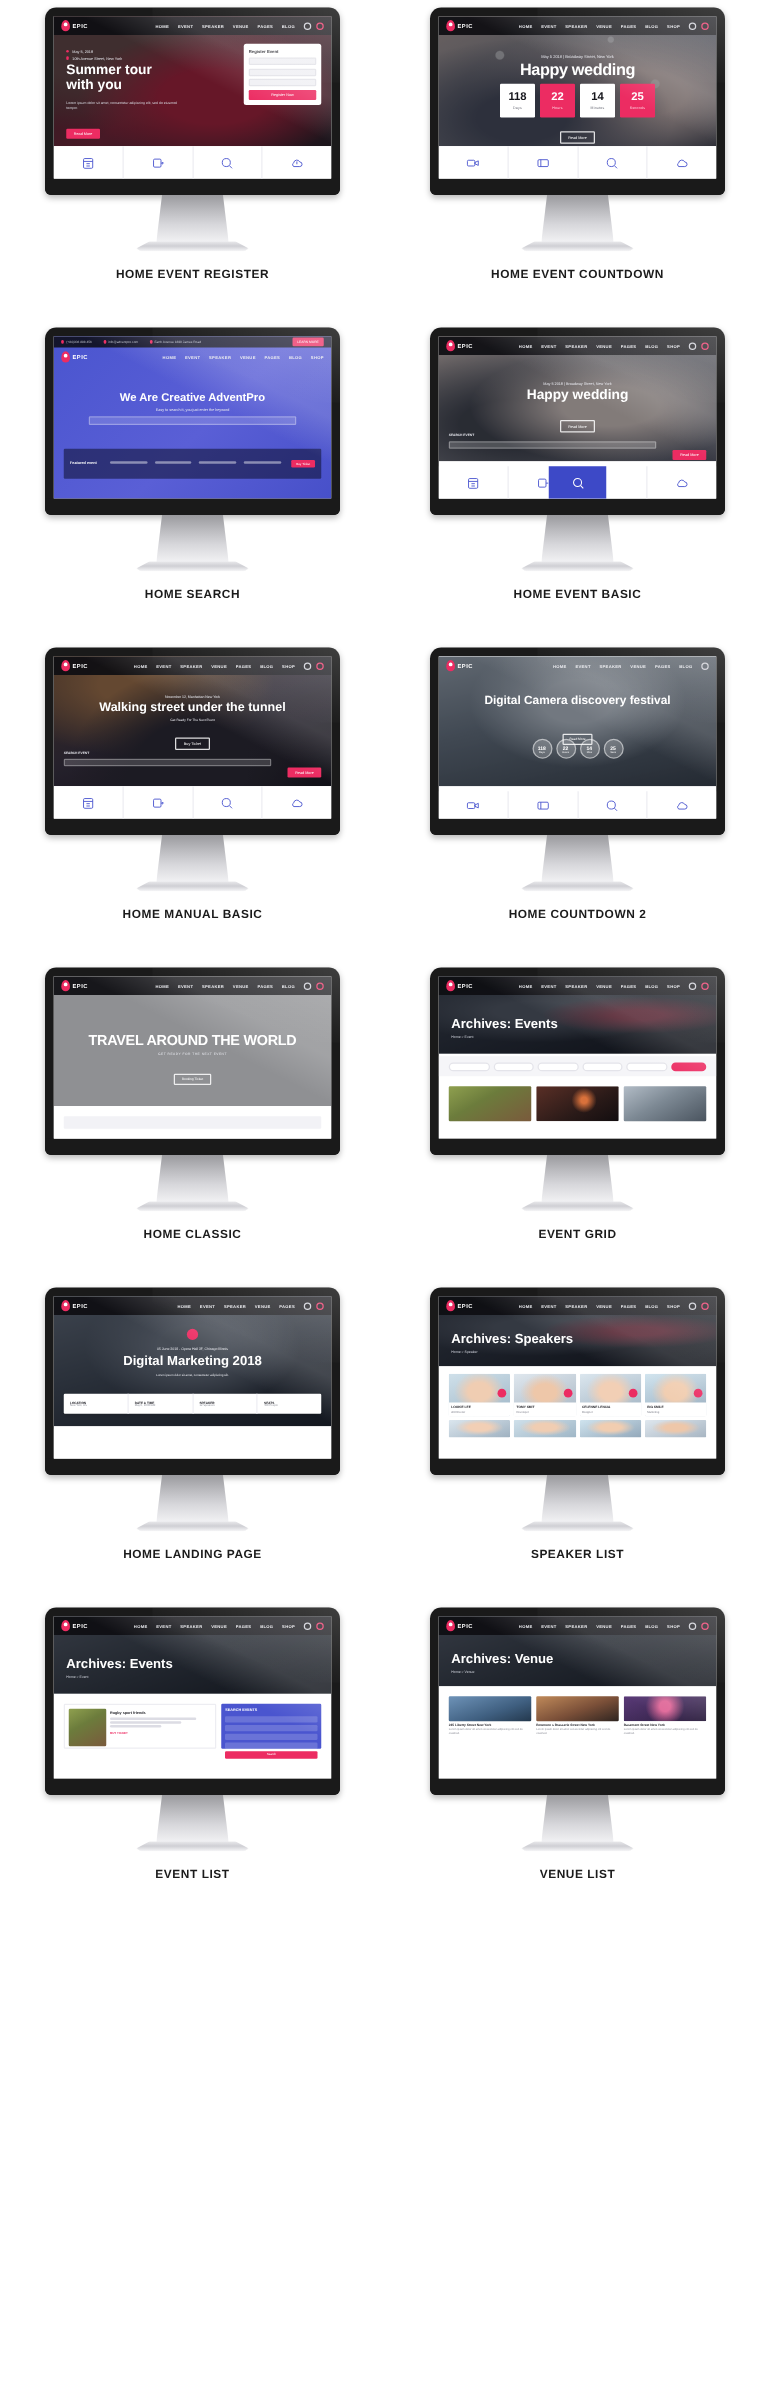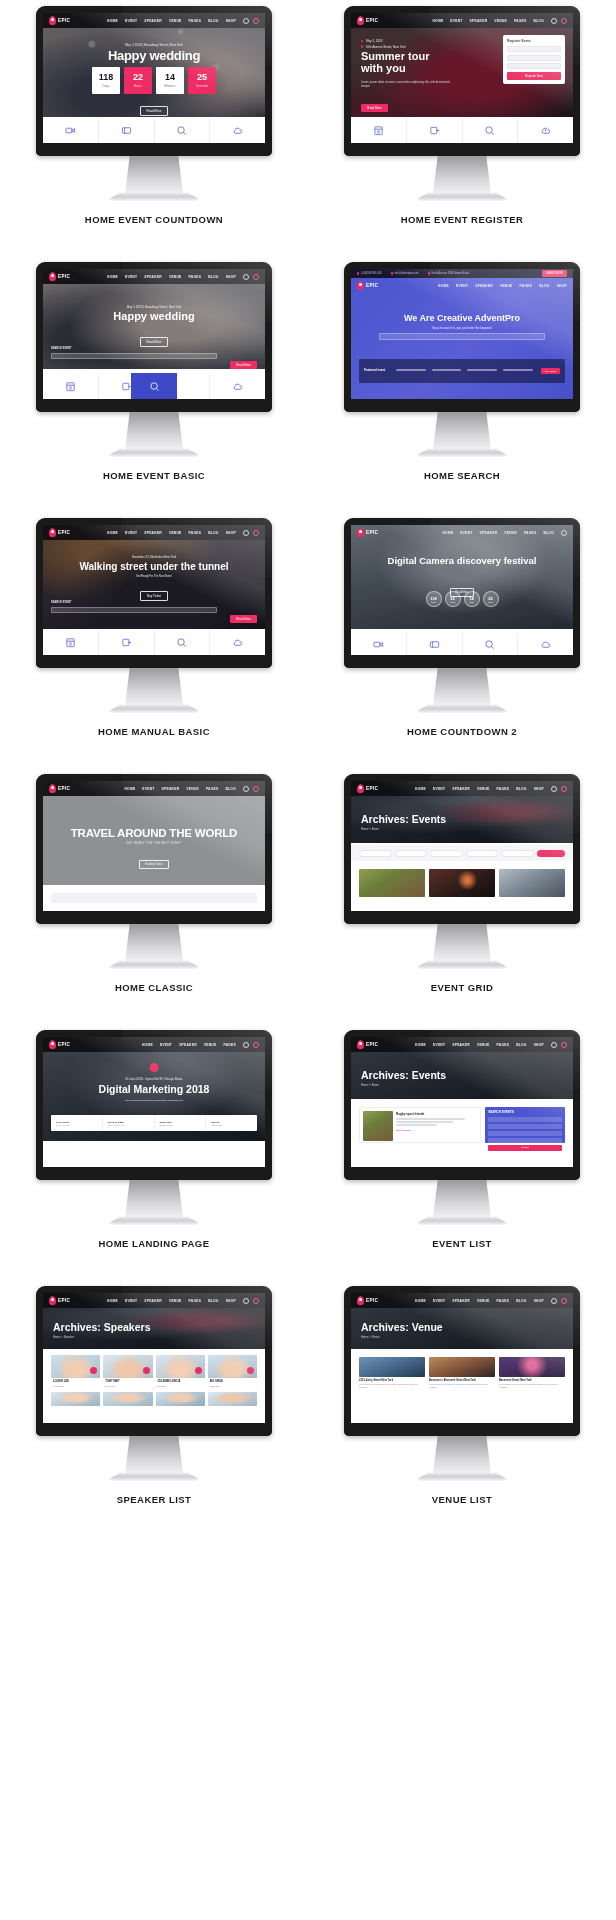--- a/index.html
+++ b/index.html
@@ -203,20 +203,106 @@
 
 <div class="page">
   <div class="grid">
 
     <div class="cell">
       <div class="monitor">
         <div class="bezel">
           <div class="screen">
             <div class="site">
               <div class="hero" style="top:0;height:104px;">
+                <div class="hero-img bg-redscarf"></div>
+                <div class="shade"></div>
+              </div>
+              <div class="navbar nav-dark">
+                <div class="logo">
+                  <div class="pin"></div>
+                  <div class="logo-txt">EPIC</div>
+                </div>
+                <div class="nav-items">
+                  <span class="nav-item">HOME</span>
+                  <span class="nav-item">EVENT</span>
+                  <span class="nav-item">SPEAKER</span>
+                  <span class="nav-item">VENUE</span>
+                  <span class="nav-item">PAGES</span>
+                  <span class="nav-item">BLOG</span>
+                </div>
+                <div class="nav-right">
+                  <div class="nav-ico"></div>
+                  <div class="nav-ico pinkish"></div>
+                </div>
+              </div>
+              <div style="position:absolute;left:10px;top:26px;z-index:3;">
+                <div class="meta-line">
+                    <span class="tb-dot"></span>
+                    <span>May 5, 2018</span>
+                  </div>
+                <div class="meta-line" style="margin-top:1.5px;">
+                    <span class="tb-dot"></span>
+                    <span>10th Avenue Street, New York</span>
+                  </div>
+              </div>
+              <div style="position:absolute;left:10px;top:38px;color:#fff;font-size:11px;font-weight:bold;line-height:1.08;white-space:pre-line;z-index:3;">Summer tour
+with you</div>
+              <div style="position:absolute;left:10px;top:67px;width:95px;color:#d8dae2;font-size:2.8px;line-height:1.5;z-index:3;">Lorem ipsum dolor sit amet, consectetur adipiscing elit, sed do eiusmod tempor.</div>
+              <div style="position:absolute;left:10px;top:82px;z-index:3;">
+                <span class="btn-pink">Read More</span>
+              </div>
+              <div class="reg-card">
+                <div class="reg-h">Register Event</div>
+                <div class="reg-f"></div>
+                <div class="reg-f"></div>
+                <div class="reg-f"></div>
+                <div class="reg-b">Register Now</div>
+              </div>
+              <div class="footer-icons">
+                <div class="fi">
+                    <svg viewBox="0 0 24 24" fill="none" stroke="#4a55cf" stroke-width="1.6">
+                      <rect x="4" y="4" width="16" height="17" rx="2"></rect>
+                      <path d="M4 9h16M9 13h6M9 17h6"></path>
+                    </svg>
+                  </div>
+                <div class="fi">
+                    <svg viewBox="0 0 24 24" fill="none" stroke="#4a55cf" stroke-width="1.6">
+                      <rect x="4" y="5" width="13" height="14" rx="2"></rect>
+                      <path d="M17 12h4M19 10l2 2-2 2"></path>
+                    </svg>
+                  </div>
+                <div class="fi">
+                    <svg viewBox="0 0 24 24" fill="none" stroke="#4a55cf" stroke-width="1.6">
+                      <circle cx="11" cy="11" r="7"></circle>
+                      <path d="M16.5 16.5L21 21"></path>
+                    </svg>
+                  </div>
+                <div class="fi">
+                    <svg viewBox="0 0 24 24" fill="none" stroke="#4a55cf" stroke-width="1.6">
+                      <path d="M7 18h10a4 4 0 000-8 5.5 5.5 0 00-10.5 1.5A3.5 3.5 0 007 18z"></path>
+                      <path d="M12 9v5"></path>
+                    </svg>
+                  </div>
+              </div>
+            </div>
+          </div>
+          <div class="chin"></div>
+        </div>
+        <div class="stand-neck"></div>
+        <div class="stand-base"></div>
+      </div>
+      <div class="caption">HOME EVENT REGISTER</div>
+    </div>
+
+    <div class="cell">
+      <div class="monitor">
+        <div class="bezel">
+          <div class="screen">
+            <div class="site">
+              <div class="hero" style="top:0;height:104px;">
                 <div class="hero-img bg-wedding"></div>
                 <div class="shade"></div>
               </div>
               <div class="navbar nav-dark">
                 <div class="logo">
                   <div class="pin"></div>
                   <div class="logo-txt">EPIC</div>
                 </div>
                 <div class="nav-items">
                   <span class="nav-item">HOME</span>
@@ -281,185 +367,20 @@
                   </div>
               </div>
             </div>
           </div>
           <div class="chin"></div>
         </div>
         <div class="stand-neck"></div>
         <div class="stand-base"></div>
       </div>
       <div class="caption">HOME EVENT COUNTDOWN</div>
-    </div>
-
-    <div class="cell">
-      <div class="monitor">
-        <div class="bezel">
-          <div class="screen">
-            <div class="site">
-              <div class="hero" style="top:0;height:104px;">
-                <div class="hero-img bg-redscarf"></div>
-                <div class="shade"></div>
-              </div>
-              <div class="navbar nav-dark">
-                <div class="logo">
-                  <div class="pin"></div>
-                  <div class="logo-txt">EPIC</div>
-                </div>
-                <div class="nav-items">
-                  <span class="nav-item">HOME</span>
-                  <span class="nav-item">EVENT</span>
-                  <span class="nav-item">SPEAKER</span>
-                  <span class="nav-item">VENUE</span>
-                  <span class="nav-item">PAGES</span>
-                  <span class="nav-item">BLOG</span>
-                </div>
-                <div class="nav-right">
-                  <div class="nav-ico"></div>
-                  <div class="nav-ico pinkish"></div>
-                </div>
-              </div>
-              <div style="position:absolute;left:10px;top:26px;z-index:3;">
-                <div class="meta-line">
-                    <span class="tb-dot"></span>
-                    <span>May 5, 2018</span>
-                  </div>
-                <div class="meta-line" style="margin-top:1.5px;">
-                    <span class="tb-dot"></span>
-                    <span>10th Avenue Street, New York</span>
-                  </div>
-              </div>
-              <div style="position:absolute;left:10px;top:38px;color:#fff;font-size:11px;font-weight:bold;line-height:1.08;white-space:pre-line;z-index:3;">Summer tour
-with you</div>
-              <div style="position:absolute;left:10px;top:67px;width:95px;color:#d8dae2;font-size:2.8px;line-height:1.5;z-index:3;">Lorem ipsum dolor sit amet, consectetur adipiscing elit, sed do eiusmod tempor.</div>
-              <div style="position:absolute;left:10px;top:82px;z-index:3;">
-                <span class="btn-pink">Read More</span>
-              </div>
-              <div class="reg-card">
-                <div class="reg-h">Register Event</div>
-                <div class="reg-f"></div>
-                <div class="reg-f"></div>
-                <div class="reg-f"></div>
-                <div class="reg-b">Register Now</div>
-              </div>
-              <div class="footer-icons">
-                <div class="fi">
-                    <svg viewBox="0 0 24 24" fill="none" stroke="#4a55cf" stroke-width="1.6">
-                      <rect x="4" y="4" width="16" height="17" rx="2"></rect>
-                      <path d="M4 9h16M9 13h6M9 17h6"></path>
-                    </svg>
-                  </div>
-                <div class="fi">
-                    <svg viewBox="0 0 24 24" fill="none" stroke="#4a55cf" stroke-width="1.6">
-                      <rect x="4" y="5" width="13" height="14" rx="2"></rect>
-                      <path d="M17 12h4M19 10l2 2-2 2"></path>
-                    </svg>
-                  </div>
-                <div class="fi">
-                    <svg viewBox="0 0 24 24" fill="none" stroke="#4a55cf" stroke-width="1.6">
-                      <circle cx="11" cy="11" r="7"></circle>
-                      <path d="M16.5 16.5L21 21"></path>
-                    </svg>
-                  </div>
-                <div class="fi">
-                    <svg viewBox="0 0 24 24" fill="none" stroke="#4a55cf" stroke-width="1.6">
-                      <path d="M7 18h10a4 4 0 000-8 5.5 5.5 0 00-10.5 1.5A3.5 3.5 0 007 18z"></path>
-                      <path d="M12 9v5"></path>
-                    </svg>
-                  </div>
-              </div>
-            </div>
-          </div>
-          <div class="chin"></div>
-        </div>
-        <div class="stand-neck"></div>
-        <div class="stand-base"></div>
-      </div>
-      <div class="caption">HOME EVENT REGISTER</div>
-    </div>
-
-    <div class="cell">
-      <div class="monitor">
-        <div class="bezel">
-          <div class="screen">
-            <div class="site">
-              <div class="hero" style="top:0;height:100px;">
-                <div class="hero-img bg-wedding2"></div>
-                <div class="shade"></div>
-              </div>
-              <div class="navbar nav-dark">
-                <div class="logo">
-                  <div class="pin"></div>
-                  <div class="logo-txt">EPIC</div>
-                </div>
-                <div class="nav-items">
-                  <span class="nav-item">HOME</span>
-                  <span class="nav-item">EVENT</span>
-                  <span class="nav-item">SPEAKER</span>
-                  <span class="nav-item">VENUE</span>
-                  <span class="nav-item">PAGES</span>
-                  <span class="nav-item">BLOG</span>
-                  <span class="nav-item">SHOP</span>
-                </div>
-                <div class="nav-right">
-                  <div class="nav-ico"></div>
-                  <div class="nav-ico pinkish"></div>
-                </div>
-              </div>
-              <div class="hero-sub" style="top:36px;font-size:3px;">May 5 2018 | Broadway Street, New York</div>
-              <div class="hero-title" style="top:41px;font-size:11px;">Happy wedding</div>
-              <div style="position:absolute;top:60px;left:0;right:0;text-align:center;z-index:3;">
-                <span class="btn-out">Read More</span>
-              </div>
-              <div style="position:absolute;left:8px;top:78px;color:#e6e7ee;font-size:2.6px;font-weight:bold;z-index:3;">SEARCH EVENT</div>
-              <div style="position:absolute;left:8px;right:48px;top:84px;height:6px;background:rgba(255,255,255,.18);border:.5px solid rgba(255,255,255,.3);border-radius:1px;z-index:3;"></div>
-              <div style="position:absolute;right:8px;top:83px;z-index:3;">
-                <span class="btn-pink">Read More</span>
-              </div>
-              <div class="footer-icons">
-                <div class="fi">
-                    <svg viewBox="0 0 24 24" fill="none" stroke="#4a55cf" stroke-width="1.6">
-                      <rect x="4" y="4" width="16" height="17" rx="2"></rect>
-                      <path d="M4 9h16M9 13h6M9 17h6"></path>
-                    </svg>
-                  </div>
-                <div class="fi">
-                    <svg viewBox="0 0 24 24" fill="none" stroke="#4a55cf" stroke-width="1.6">
-                      <rect x="4" y="5" width="13" height="14" rx="2"></rect>
-                      <path d="M17 12h4"></path>
-                    </svg>
-                  </div>
-                <div class="fi">
-                    <svg viewBox="0 0 24 24" fill="none" stroke="#fff" stroke-width="1.6">
-                      <circle cx="11" cy="11" r="7"></circle>
-                      <path d="M16.5 16.5L21 21"></path>
-                    </svg>
-                  </div>
-                <div class="fi">
-                    <svg viewBox="0 0 24 24" fill="none" stroke="#4a55cf" stroke-width="1.6">
-                      <path d="M7 18h10a4 4 0 000-8 5.5 5.5 0 00-10.5 1.5A3.5 3.5 0 007 18z"></path>
-                    </svg>
-                  </div>
-              </div>
-              <div class="search-fab">
-                <svg viewBox="0 0 24 24" fill="none" stroke="#fff" stroke-width="1.8" style="width:11px;height:11px;">
-                    <circle cx="11" cy="11" r="7"></circle>
-                    <path d="M16.5 16.5L21 21"></path>
-                  </svg>
-              </div>
-            </div>
-          </div>
-          <div class="chin"></div>
-        </div>
-        <div class="stand-neck"></div>
-        <div class="stand-base"></div>
-      </div>
-      <div class="caption">HOME EVENT BASIC</div>
     </div>
 
     <div class="cell">
       <div class="monitor">
         <div class="bezel">
           <div class="screen">
             <div class="site purple">
               <div class="topbar">
                 <span class="tb">
                     <span class="tb-dot"></span>
@@ -513,20 +434,99 @@
         <div class="stand-base"></div>
       </div>
       <div class="caption">HOME SEARCH</div>
     </div>
 
     <div class="cell">
       <div class="monitor">
         <div class="bezel">
           <div class="screen">
             <div class="site">
+              <div class="hero" style="top:0;height:100px;">
+                <div class="hero-img bg-wedding2"></div>
+                <div class="shade"></div>
+              </div>
+              <div class="navbar nav-dark">
+                <div class="logo">
+                  <div class="pin"></div>
+                  <div class="logo-txt">EPIC</div>
+                </div>
+                <div class="nav-items">
+                  <span class="nav-item">HOME</span>
+                  <span class="nav-item">EVENT</span>
+                  <span class="nav-item">SPEAKER</span>
+                  <span class="nav-item">VENUE</span>
+                  <span class="nav-item">PAGES</span>
+                  <span class="nav-item">BLOG</span>
+                  <span class="nav-item">SHOP</span>
+                </div>
+                <div class="nav-right">
+                  <div class="nav-ico"></div>
+                  <div class="nav-ico pinkish"></div>
+                </div>
+              </div>
+              <div class="hero-sub" style="top:36px;font-size:3px;">May 5 2018 | Broadway Street, New York</div>
+              <div class="hero-title" style="top:41px;font-size:11px;">Happy wedding</div>
+              <div style="position:absolute;top:60px;left:0;right:0;text-align:center;z-index:3;">
+                <span class="btn-out">Read More</span>
+              </div>
+              <div style="position:absolute;left:8px;top:78px;color:#e6e7ee;font-size:2.6px;font-weight:bold;z-index:3;">SEARCH EVENT</div>
+              <div style="position:absolute;left:8px;right:48px;top:84px;height:6px;background:rgba(255,255,255,.18);border:.5px solid rgba(255,255,255,.3);border-radius:1px;z-index:3;"></div>
+              <div style="position:absolute;right:8px;top:83px;z-index:3;">
+                <span class="btn-pink">Read More</span>
+              </div>
+              <div class="footer-icons">
+                <div class="fi">
+                    <svg viewBox="0 0 24 24" fill="none" stroke="#4a55cf" stroke-width="1.6">
+                      <rect x="4" y="4" width="16" height="17" rx="2"></rect>
+                      <path d="M4 9h16M9 13h6M9 17h6"></path>
+                    </svg>
+                  </div>
+                <div class="fi">
+                    <svg viewBox="0 0 24 24" fill="none" stroke="#4a55cf" stroke-width="1.6">
+                      <rect x="4" y="5" width="13" height="14" rx="2"></rect>
+                      <path d="M17 12h4"></path>
+                    </svg>
+                  </div>
+                <div class="fi">
+                    <svg viewBox="0 0 24 24" fill="none" stroke="#fff" stroke-width="1.6">
+                      <circle cx="11" cy="11" r="7"></circle>
+                      <path d="M16.5 16.5L21 21"></path>
+                    </svg>
+                  </div>
+                <div class="fi">
+                    <svg viewBox="0 0 24 24" fill="none" stroke="#4a55cf" stroke-width="1.6">
+                      <path d="M7 18h10a4 4 0 000-8 5.5 5.5 0 00-10.5 1.5A3.5 3.5 0 007 18z"></path>
+                    </svg>
+                  </div>
+              </div>
+              <div class="search-fab">
+                <svg viewBox="0 0 24 24" fill="none" stroke="#fff" stroke-width="1.8" style="width:11px;height:11px;">
+                    <circle cx="11" cy="11" r="7"></circle>
+                    <path d="M16.5 16.5L21 21"></path>
+                  </svg>
+              </div>
+            </div>
+          </div>
+          <div class="chin"></div>
+        </div>
+        <div class="stand-neck"></div>
+        <div class="stand-base"></div>
+      </div>
+      <div class="caption">HOME EVENT BASIC</div>
+    </div>
+
+    <div class="cell">
+      <div class="monitor">
+        <div class="bezel">
+          <div class="screen">
+            <div class="site">
               <div class="hero" style="top:0;height:104px;">
                 <div class="hero-img bg-crowd"></div>
                 <div class="shade"></div>
               </div>
               <div class="navbar nav-dark">
                 <div class="logo">
                   <div class="pin"></div>
                   <div class="logo-txt">EPIC</div>
                 </div>
                 <div class="nav-items">
@@ -820,20 +820,92 @@
               </div>
               <div style="position:absolute;left:0;right:0;bottom:0;height:24px;background:#fff;z-index:2;"></div>
             </div>
           </div>
           <div class="chin"></div>
         </div>
         <div class="stand-neck"></div>
         <div class="stand-base"></div>
       </div>
       <div class="caption">HOME LANDING PAGE</div>
+    </div>
+
+    <div class="cell">
+      <div class="monitor">
+        <div class="bezel">
+          <div class="screen">
+            <div class="site">
+              <div class="hero" style="top:0;height:56px;">
+                <div class="hero-img bg-train"></div>
+                <div class="shade-strong"></div>
+              </div>
+              <div class="navbar nav-dark">
+                <div class="logo">
+                  <div class="pin"></div>
+                  <div class="logo-txt">EPIC</div>
+                </div>
+                <div class="nav-items">
+                  <span class="nav-item">HOME</span>
+                  <span class="nav-item">EVENT</span>
+                  <span class="nav-item">SPEAKER</span>
+                  <span class="nav-item">VENUE</span>
+                  <span class="nav-item">PAGES</span>
+                  <span class="nav-item">BLOG</span>
+                  <span class="nav-item">SHOP</span>
+                </div>
+                <div class="nav-right">
+                  <div class="nav-ico"></div>
+                  <div class="nav-ico pinkish"></div>
+                </div>
+              </div>
+              <div class="arch-title" style="top:28px;font-size:10.5px;">Archives: Speakers</div>
+              <div class="crumb" style="top:42px;">Home  &gt;  Speaker</div>
+              <div class="spk-row" style="top:62px;">
+                <div class="spk bg-face1">
+                  <div class="badge"></div>
+                  <div style="position:absolute;left:0;right:0;bottom:0;height:11px;background:#fff;"></div>
+                  <div class="nm">LOOKIE LEE</div>
+                  <div class="rl">Art Director</div>
+                </div>
+                <div class="spk bg-face2">
+                  <div class="badge"></div>
+                  <div style="position:absolute;left:0;right:0;bottom:0;height:11px;background:#fff;"></div>
+                  <div class="nm">TOMY SMIT</div>
+                  <div class="rl">Developer</div>
+                </div>
+                <div class="spk bg-face3">
+                  <div class="badge"></div>
+                  <div style="position:absolute;left:0;right:0;bottom:0;height:11px;background:#fff;"></div>
+                  <div class="nm">CELENNE LENCIA</div>
+                  <div class="rl">Designer</div>
+                </div>
+                <div class="spk bg-face4">
+                  <div class="badge"></div>
+                  <div style="position:absolute;left:0;right:0;bottom:0;height:11px;background:#fff;"></div>
+                  <div class="nm">BIG SMILE</div>
+                  <div class="rl">Marketing</div>
+                </div>
+              </div>
+              <div class="spk-row" style="top:99px;">
+                <div class="spk bg-face3" style="height:14px;"></div>
+                <div class="spk bg-face1" style="height:14px;"></div>
+                <div class="spk bg-face4" style="height:14px;"></div>
+                <div class="spk bg-face2" style="height:14px;"></div>
+              </div>
+            </div>
+          </div>
+          <div class="chin"></div>
+        </div>
+        <div class="stand-neck"></div>
+        <div class="stand-base"></div>
+      </div>
+      <div class="caption">SPEAKER LIST</div>
     </div>
 
     <div class="cell">
       <div class="monitor">
         <div class="bezel">
           <div class="screen">
             <div class="site">
               <div class="hero" style="top:0;height:62px;">
                 <div class="hero-img bg-sub"></div>
                 <div class="shade-strong"></div>
@@ -888,92 +960,20 @@
       </div>
       <div class="caption">EVENT LIST</div>
     </div>
 
     <div class="cell">
       <div class="monitor">
         <div class="bezel">
           <div class="screen">
             <div class="site">
               <div class="hero" style="top:0;height:56px;">
-                <div class="hero-img bg-train"></div>
-                <div class="shade-strong"></div>
-              </div>
-              <div class="navbar nav-dark">
-                <div class="logo">
-                  <div class="pin"></div>
-                  <div class="logo-txt">EPIC</div>
-                </div>
-                <div class="nav-items">
-                  <span class="nav-item">HOME</span>
-                  <span class="nav-item">EVENT</span>
-                  <span class="nav-item">SPEAKER</span>
-                  <span class="nav-item">VENUE</span>
-                  <span class="nav-item">PAGES</span>
-                  <span class="nav-item">BLOG</span>
-                  <span class="nav-item">SHOP</span>
-                </div>
-                <div class="nav-right">
-                  <div class="nav-ico"></div>
-                  <div class="nav-ico pinkish"></div>
-                </div>
-              </div>
-              <div class="arch-title" style="top:28px;font-size:10.5px;">Archives: Speakers</div>
-              <div class="crumb" style="top:42px;">Home  &gt;  Speaker</div>
-              <div class="spk-row" style="top:62px;">
-                <div class="spk bg-face1">
-                  <div class="badge"></div>
-                  <div style="position:absolute;left:0;right:0;bottom:0;height:11px;background:#fff;"></div>
-                  <div class="nm">LOOKIE LEE</div>
-                  <div class="rl">Art Director</div>
-                </div>
-                <div class="spk bg-face2">
-                  <div class="badge"></div>
-                  <div style="position:absolute;left:0;right:0;bottom:0;height:11px;background:#fff;"></div>
-                  <div class="nm">TOMY SMIT</div>
-                  <div class="rl">Developer</div>
-                </div>
-                <div class="spk bg-face3">
-                  <div class="badge"></div>
-                  <div style="position:absolute;left:0;right:0;bottom:0;height:11px;background:#fff;"></div>
-                  <div class="nm">CELENNE LENCIA</div>
-                  <div class="rl">Designer</div>
-                </div>
-                <div class="spk bg-face4">
-                  <div class="badge"></div>
-                  <div style="position:absolute;left:0;right:0;bottom:0;height:11px;background:#fff;"></div>
-                  <div class="nm">BIG SMILE</div>
-                  <div class="rl">Marketing</div>
-                </div>
-              </div>
-              <div class="spk-row" style="top:99px;">
-                <div class="spk bg-face3" style="height:14px;"></div>
-                <div class="spk bg-face1" style="height:14px;"></div>
-                <div class="spk bg-face4" style="height:14px;"></div>
-                <div class="spk bg-face2" style="height:14px;"></div>
-              </div>
-            </div>
-          </div>
-          <div class="chin"></div>
-        </div>
-        <div class="stand-neck"></div>
-        <div class="stand-base"></div>
-      </div>
-      <div class="caption">SPEAKER LIST</div>
-    </div>
-
-    <div class="cell">
-      <div class="monitor">
-        <div class="bezel">
-          <div class="screen">
-            <div class="site">
-              <div class="hero" style="top:0;height:56px;">
                 <div class="hero-img bg-sub"></div>
                 <div class="shade-strong"></div>
               </div>
               <div class="navbar nav-dark">
                 <div class="logo">
                   <div class="pin"></div>
                   <div class="logo-txt">EPIC</div>
                 </div>
                 <div class="nav-items">
                   <span class="nav-item">HOME</span>

